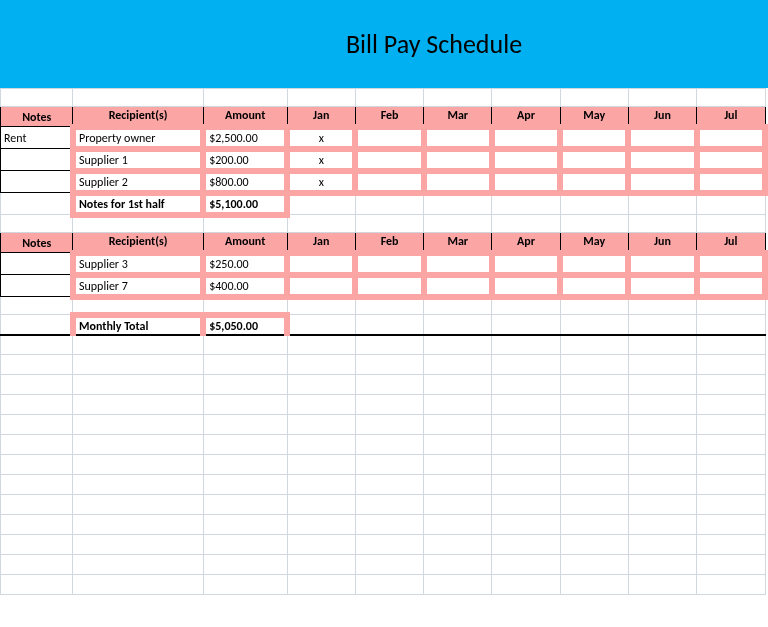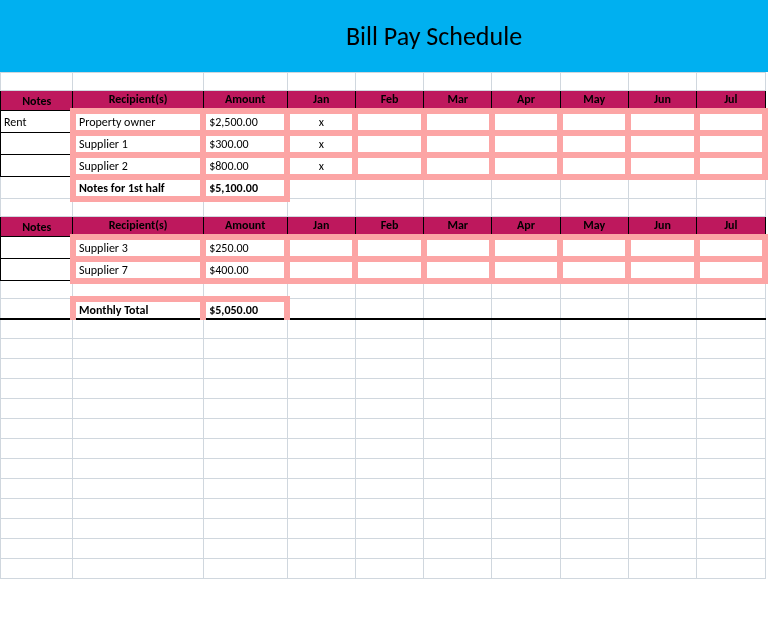--- a/index.html
+++ b/index.html
@@ -5,21 +5,21 @@
     * { box-sizing: border-box; margin: 0; padding: 0; }
     body {
       font-family: Calibri, Arial, sans-serif;
       background: #fff;
       width: 768px;
       height: 627px;
       overflow: hidden;
     }
     .header-banner {
       background: #00b0f0;
-      height: 72px;
+      height: 88px;
       display: flex;
       align-items: center;
       justify-content: center;
       padding-left: 100px;
     }
     .header-title {
       font-size: 26px;
       color: #000;
       font-weight: 400;
     }
@@ -40,21 +40,21 @@
       white-space: nowrap;
     }
     .spacer-row td {
       height: 18px;
     }
     .col-notes { width: 69px; }
     .col-recip { width: 124px; }
     .col-amt { width: 80px; }
     .col-month { width: 65px; }
     .hdr {
-      background: #be185d;
+      background: #fca5a5;
       font-weight: bold;
       text-align: center;
       border: 1px solid #000;
     }
     .b-all { border: 6px solid #fca5a5; }
     .b-bottom { border-bottom: 1px solid #000; }
     .b-left { border-left: 1px solid #000; }
     .ta-r { text-align: left; }
     .ta-c { text-align: center; }
     .bold { font-weight: bold; }
@@ -117,21 +117,21 @@
     <td class="b-all"></td>
     <td class="b-all"></td>
     <td class="b-all"></td>
     <td class="b-all"></td>
     <td class="b-all"></td>
     <td class="b-all"></td>
   </tr>
   <tr>
     <td class="b-left b-bottom"></td>
     <td class="b-all">Supplier 1</td>
-    <td class="b-all ta-r">$300.00</td>
+    <td class="b-all ta-r">$200.00</td>
     <td class="b-all ta-c">x</td>
     <td class="b-all"></td>
     <td class="b-all"></td>
     <td class="b-all"></td>
     <td class="b-all"></td>
     <td class="b-all"></td>
     <td class="b-all"></td>
   </tr>
   <tr>
     <td class="b-left b-bottom"></td>

